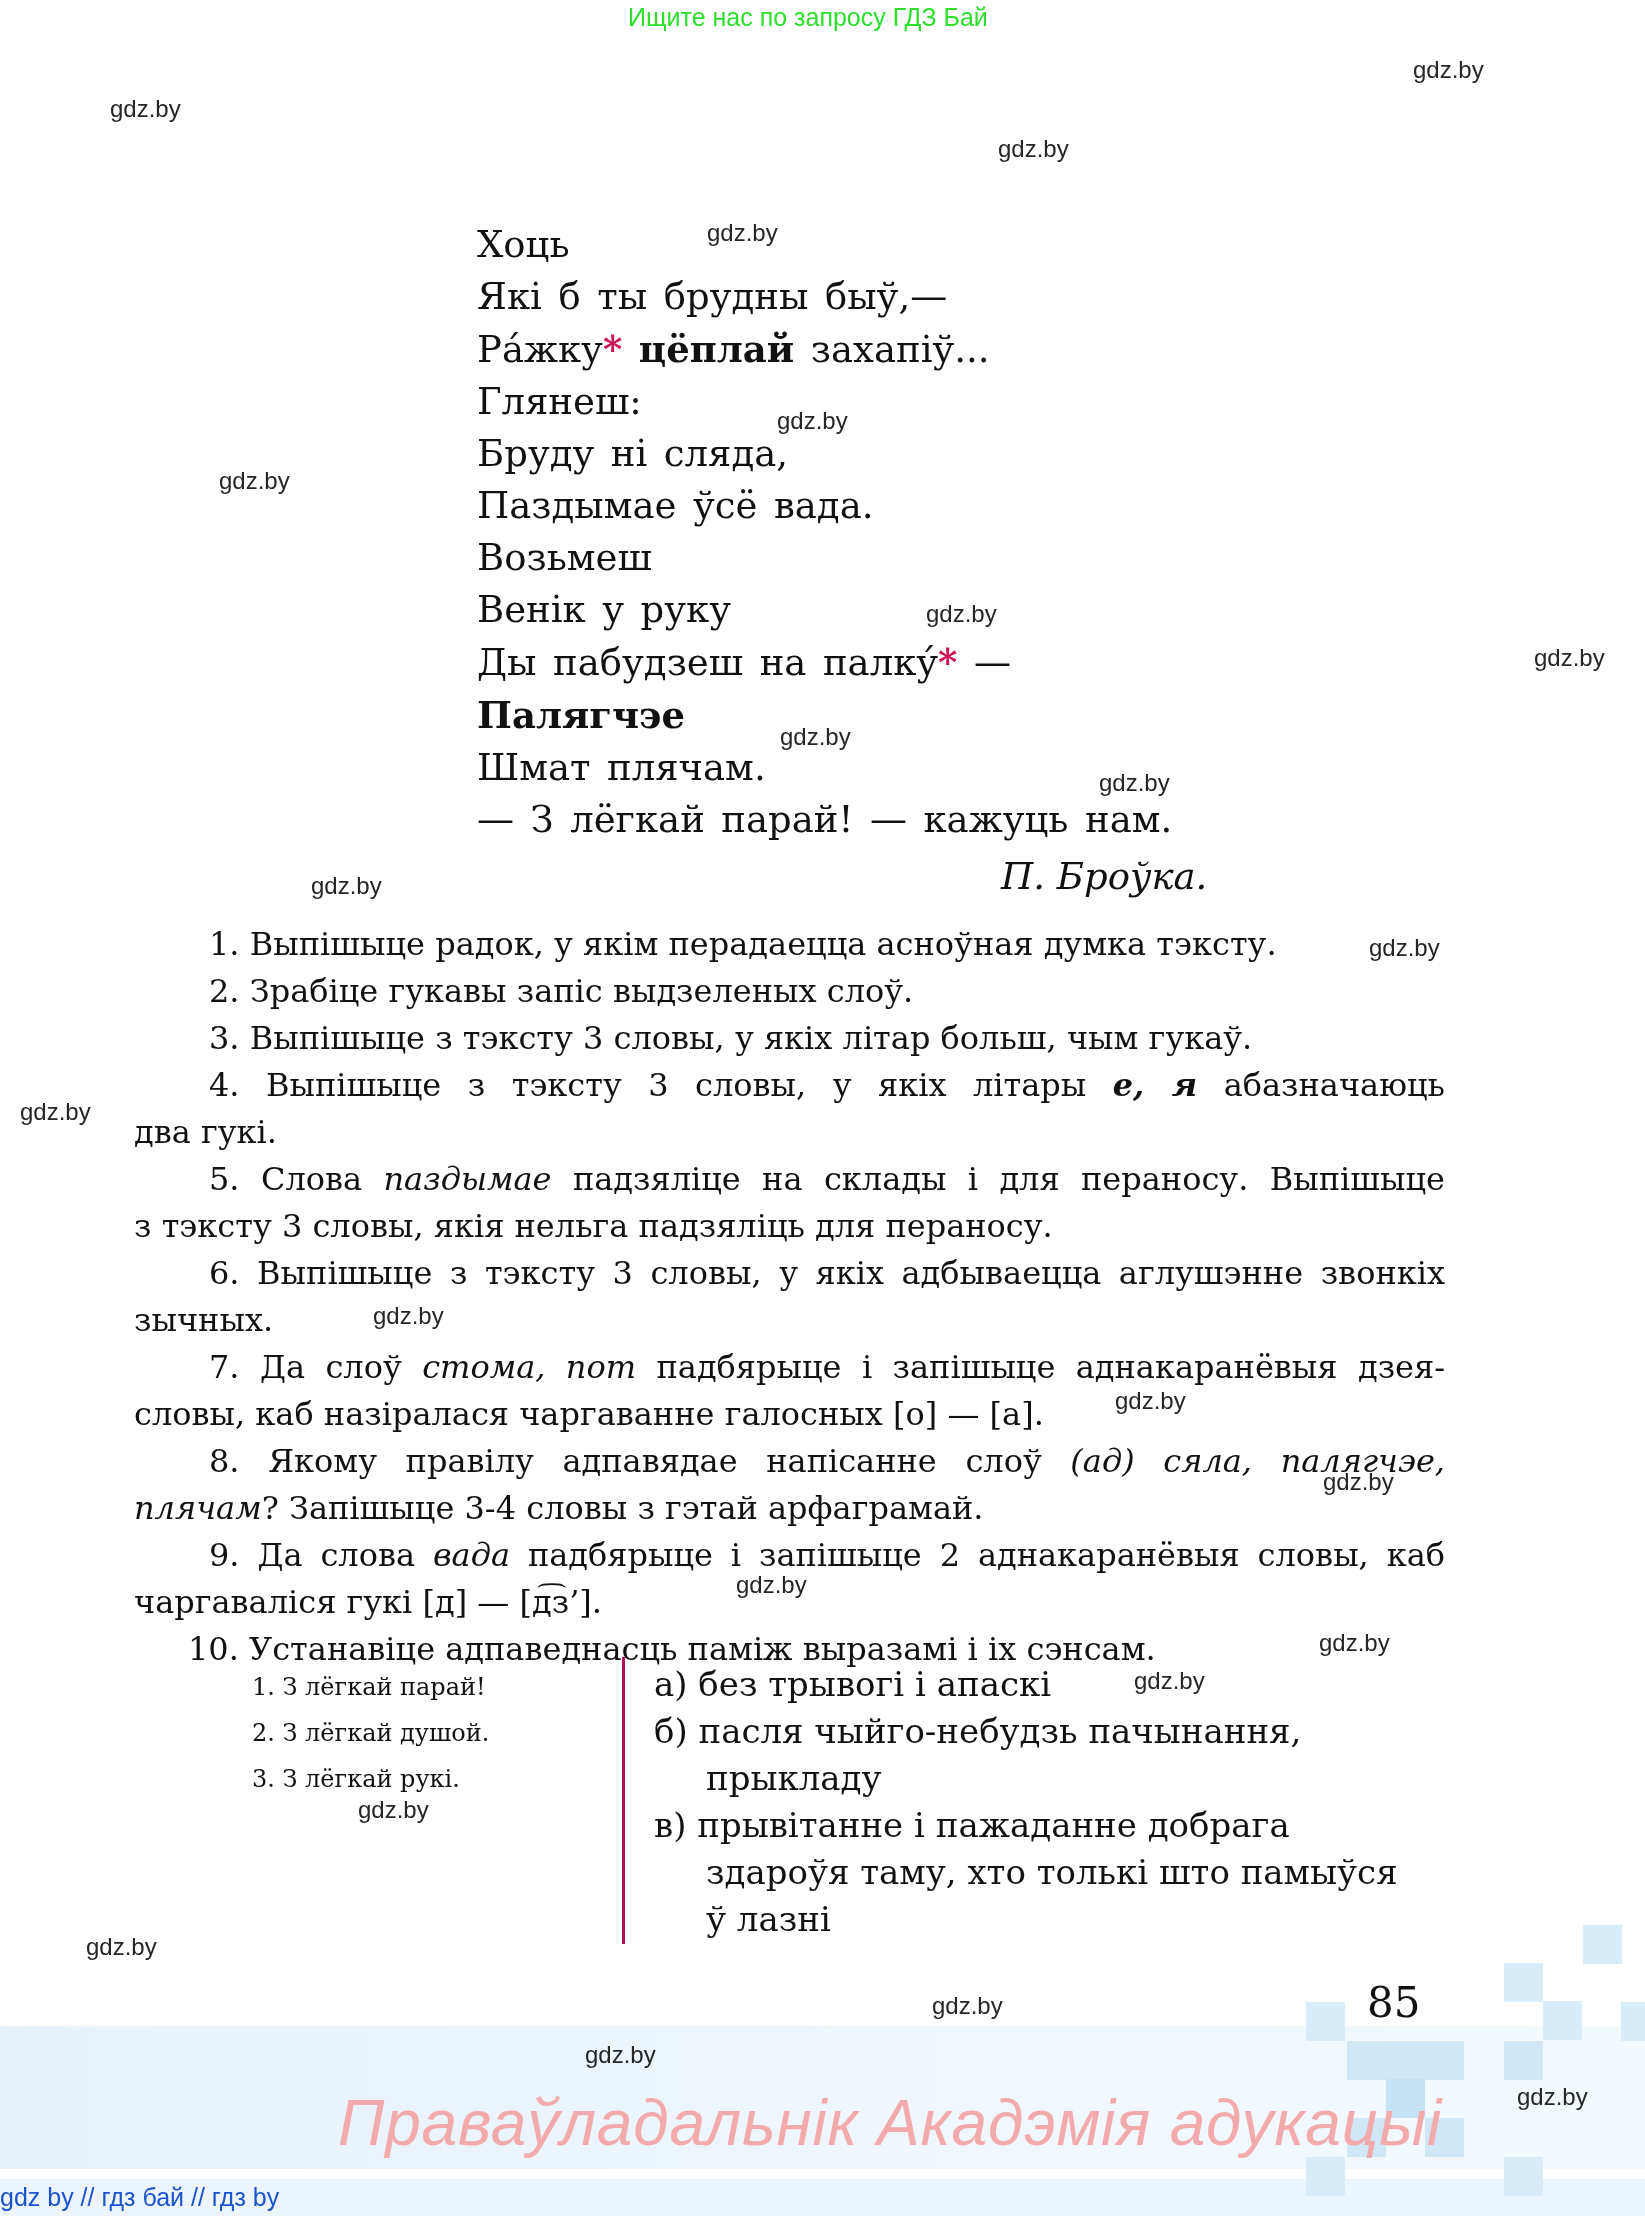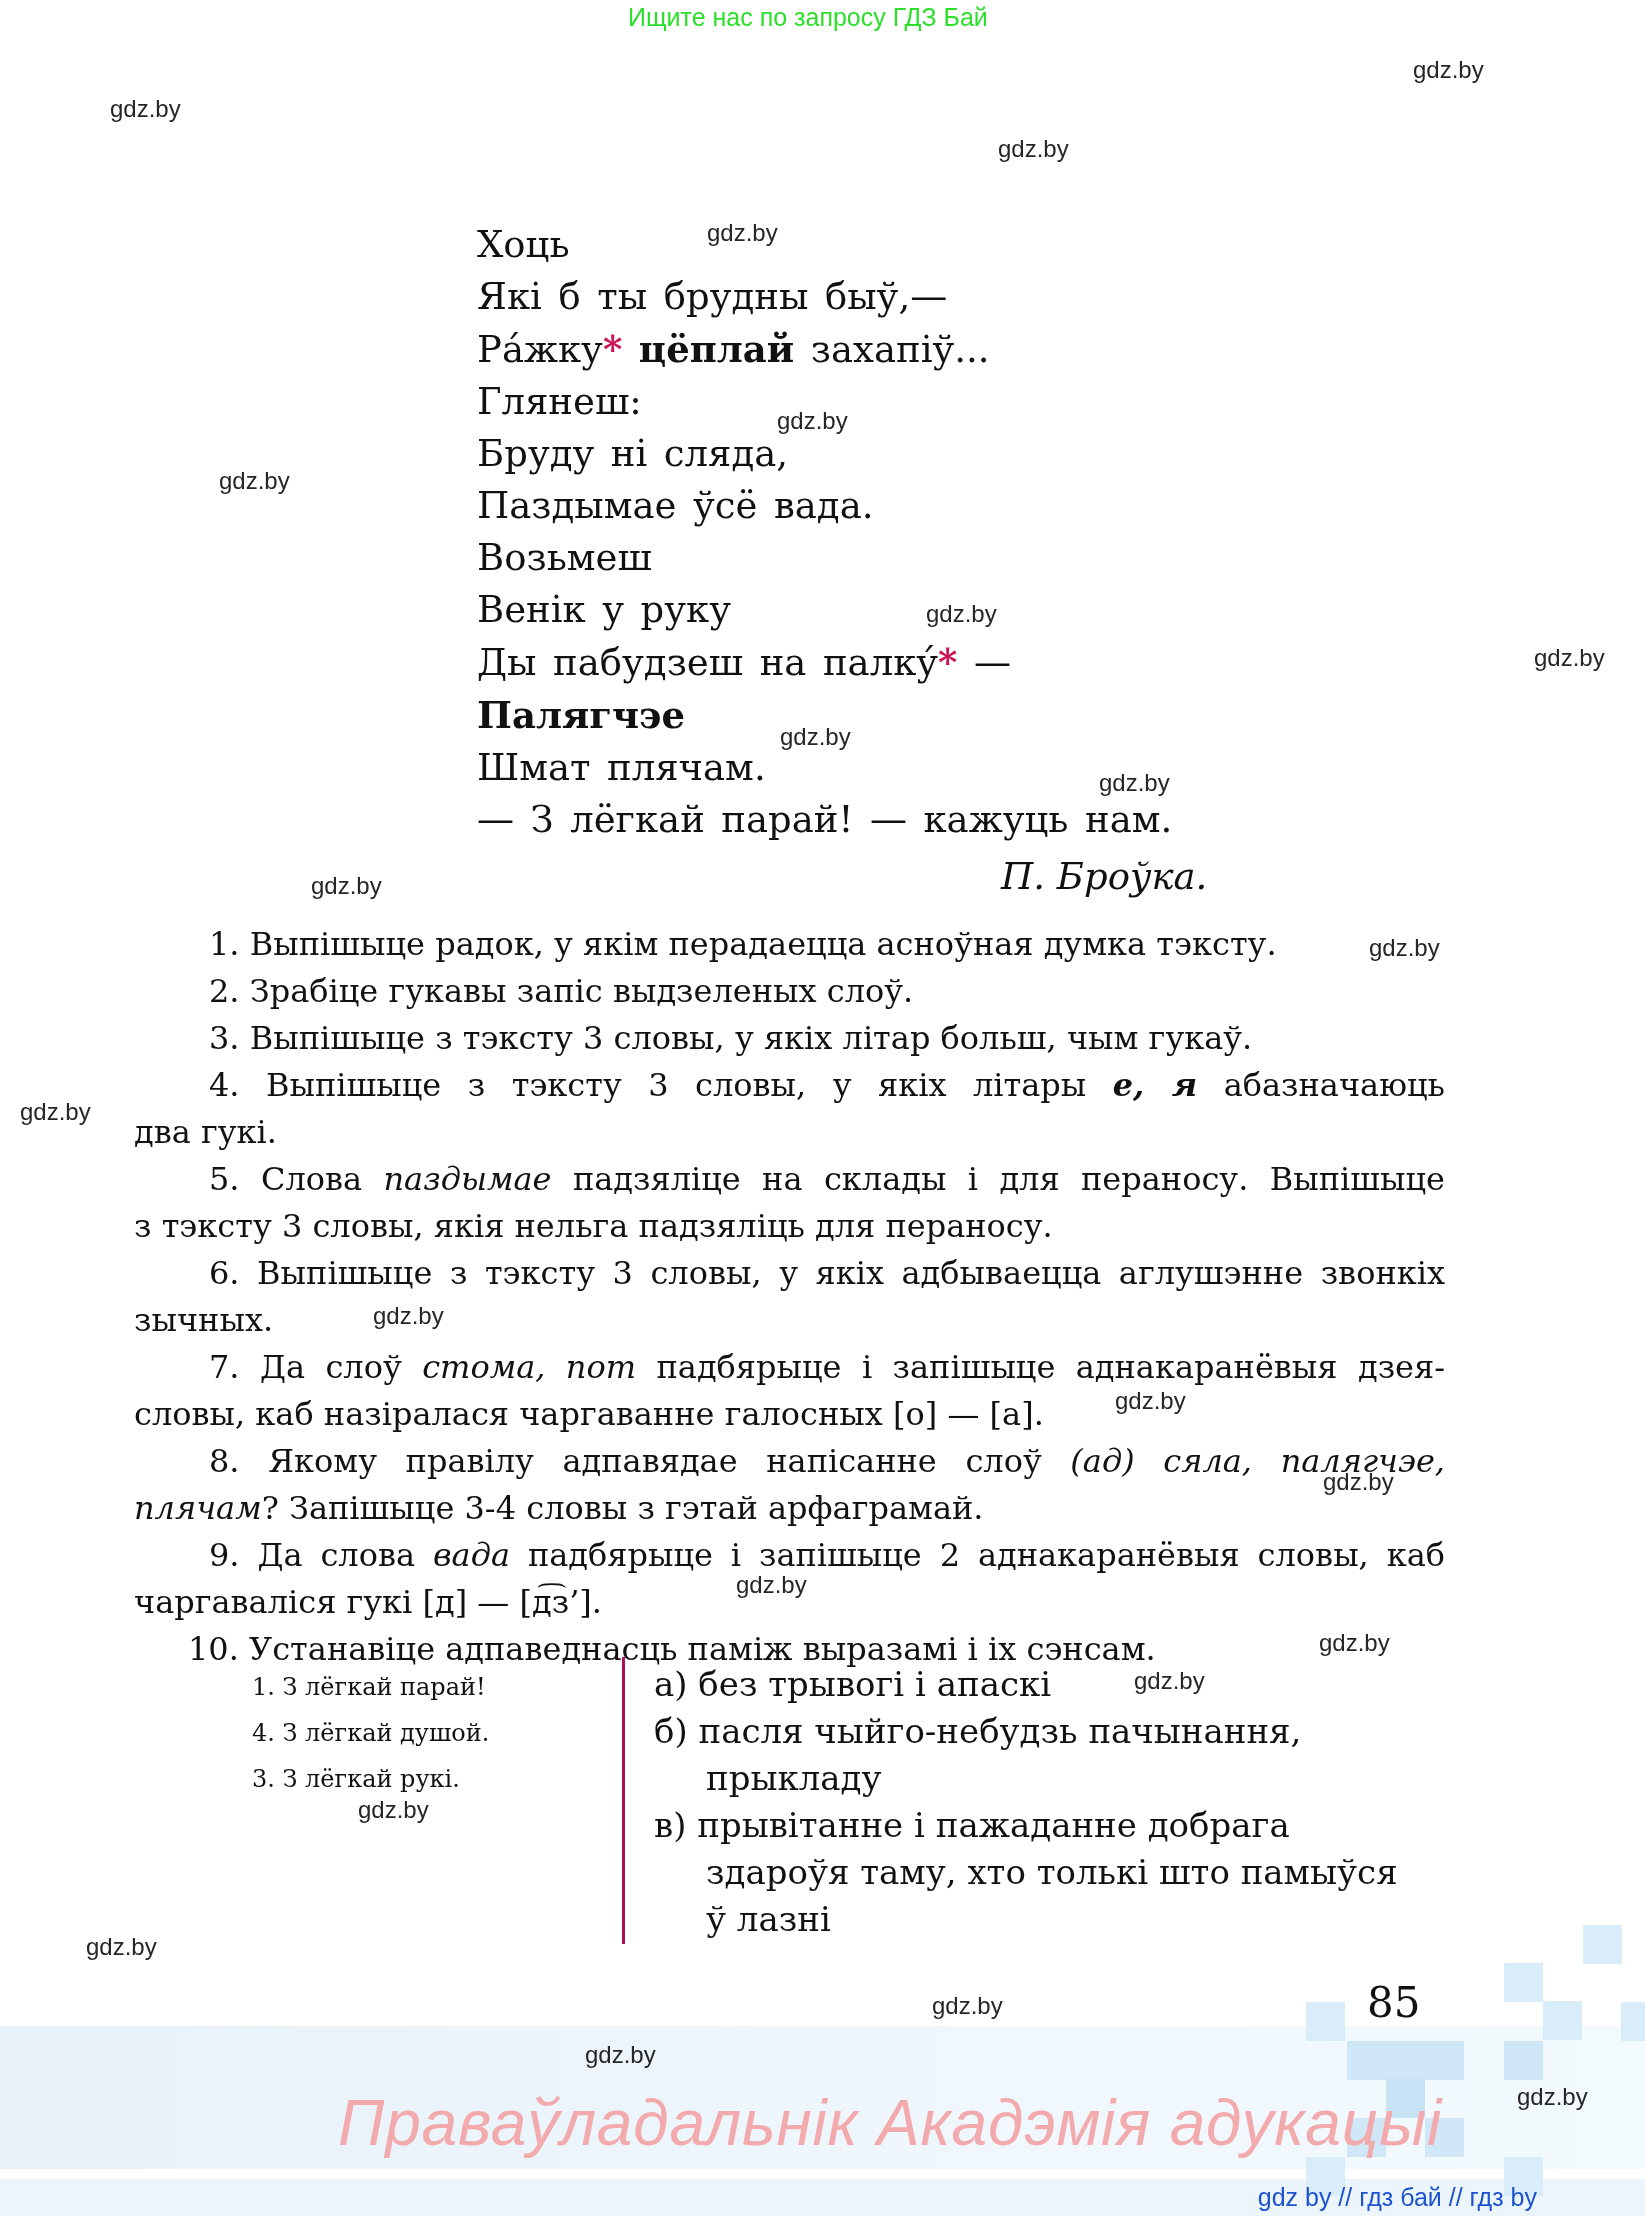--- a/index.html
+++ b/index.html
@@ -31,21 +31,21 @@
   .star{color:#ce1456;font-weight:bold;}
   
   .mleft{position:absolute;left:252px;top:1664px;font-size:24px;line-height:46px;white-space:nowrap;}
   .divider{position:absolute;left:622px;top:1657px;width:3.2px;height:287px;background:#ad1055;}
   .mright{position:absolute;left:654px;top:1661px;font-size:34px;line-height:47px;white-space:nowrap;}
   .mright .cont{padding-left:52px;}
   
   .pagenum{position:absolute;left:1367px;top:1978px;font-size:42px;}
   .copyright{position:absolute;left:338px;top:2086px;font-family:"Liberation Sans",sans-serif;
              font-style:italic;font-size:64px;color:#f2aaac;white-space:nowrap;letter-spacing:0.8px;}
-  .links{position:absolute;left:0;top:2183px;width:1537px;text-align:right;
+  .links{position:absolute;left:0;top:2183px;width:1537px;text-align:left;
          font-family:"Liberation Sans",sans-serif;font-size:25px;color:#1d53cd;white-space:nowrap;}
 </style>
 </head>
 <body>
 
 <div class="page">
 
   <div class="band1"></div>
   <div class="band2"></div>
   <div>
@@ -122,21 +122,21 @@
     <div class="exl"><span>словы, каб назіралася чаргаванне галосных [о] — [а].</span></div>
     <div class="exl ind j"><span>8. Якому правілу адпавядае напісанне слоў </span><span class="i">(ад) сяла, палягчэе,</span></div>
     <div class="exl"><span class="i">плячам</span><span>? Запішыце 3-4 словы з гэтай арфаграмай.</span></div>
     <div class="exl ind j"><span>9. Да слова </span><span class="i">вада</span><span> падбярыце і запішыце 2 аднакаранёвыя словы, каб</span></div>
     <div class="exl"><span>чаргаваліся гукі [д] — [д͡з’].</span></div>
     <div class="exl ind10"><span>10. Устанавіце адпаведнасць паміж выразамі і іх сэнсам.</span></div>
   </div>
 
   <div class="mleft">
     <div>1. З лёгкай парай!</div>
-    <div>4. З лёгкай душой.</div>
+    <div>2. З лёгкай душой.</div>
     <div>3. З лёгкай рукі.</div>
   </div>
   <div class="divider"></div>
   <div class="mright">
     <div>а) без трывогі і апаскі</div>
     <div>б) пасля чыйго-небудзь пачынання,</div>
     <div class="cont">прыкладу</div>
     <div>в) прывітанне і пажаданне добрага</div>
     <div class="cont">здароўя таму, хто толькі што памыўся</div>
     <div class="cont">ў лазні</div>

